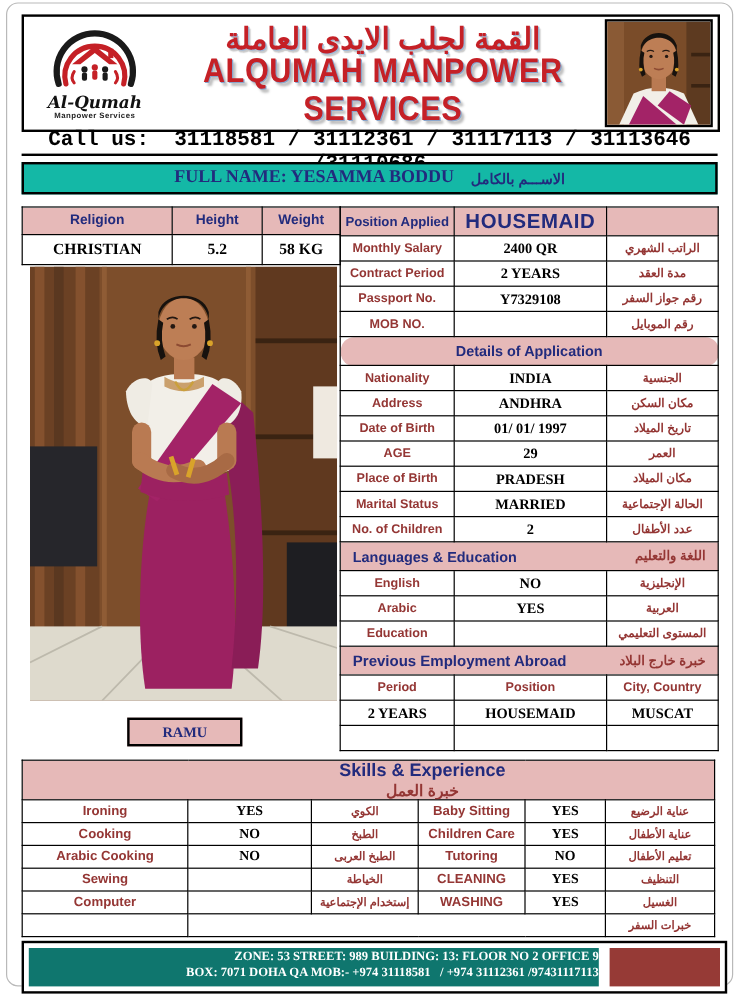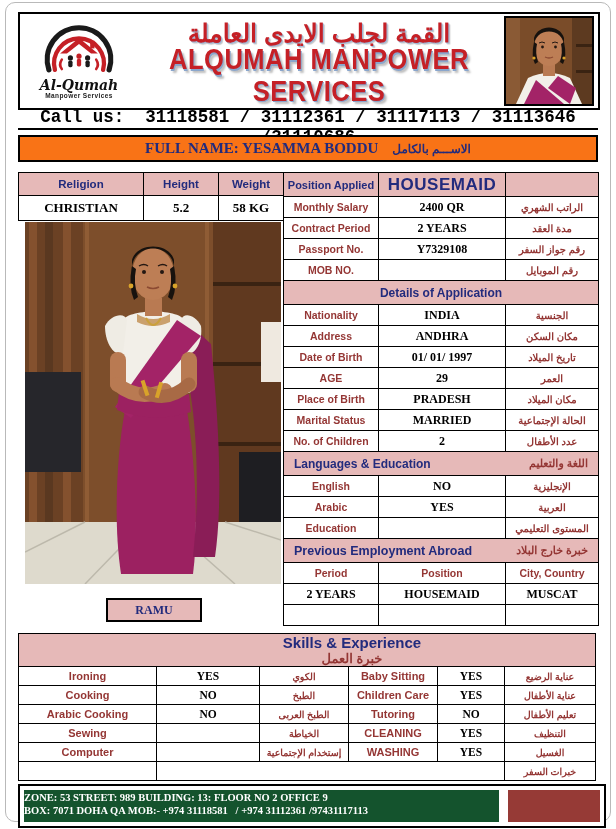--- a/index.html
+++ b/index.html
@@ -15,21 +15,21 @@
   .hdr-titles{flex:1;text-align:center;padding-right:4px;}
   .hdr-ar{font-weight:bold;font-size:25px;color:#c52026;text-shadow:1px 1px 0 #9fb8d8,2px 2px 1px #c9c9c9;line-height:27px;}
   .hdr-en{font-family:"Liberation Sans",sans-serif;font-weight:bold;font-size:25.5px;letter-spacing:.5px;color:#c52026;text-shadow:1px 1px 0 #8aa6cc,3px 3px 2px #bdbdbd;line-height:28px;transform:scaleY(1.12);}
   .hdr-photo{width:86px;height:86px;border:2px solid #000;margin-right:4px;overflow:hidden;flex:0 0 auto;}
 
   
   .call-row{position:absolute;left:18px;top:107px;width:580px;text-align:center;font-family:Liberation Mono, monospace;font-weight:bold;font-size:17.5px;color:#000;}
   .call-rule{position:absolute;left:18px;top:128px;width:580px;border-top:2px solid #000;}
 
   
-  .name-bar{position:absolute;left:18px;top:135px;width:576px;height:23px;background:#f97316;border:2px solid #000;display:flex;align-items:center;justify-content:center;gap:14px;}
+  .name-bar{position:absolute;left:18px;top:135px;width:576px;height:23px;background:#14b8a6;border:2px solid #000;display:flex;align-items:center;justify-content:center;gap:14px;}
   .name-en{font-family:"Liberation Serif",serif;font-weight:bold;font-size:15px;color:#222b7d;}
   .name-ar{font-weight:bold;font-size:12px;color:#222b7d;}
 
   
   table{border-collapse:collapse;table-layout:fixed;}
   td{border:1px solid #000;overflow:hidden;white-space:nowrap;text-align:center;vertical-align:middle;padding:0;}
   .pink{background:#e6b9b8;}
   .lbl{font-weight:bold;font-size:10.5px;color:#943634;}
   .val{font-family:"Liberation Serif",serif;font-weight:bold;font-size:12px;color:#000;}
   .ar{font-weight:bold;font-size:10px;color:#943634;}
@@ -42,37 +42,37 @@
   .vitals .vcell{font-family:"Liberation Serif",serif;font-weight:bold;font-size:13px;height:24px;}
   .photo-main{position:absolute;left:25px;top:222px;width:256px;height:362px;overflow:hidden;}
   .ramu-box{position:absolute;left:106px;top:598px;width:92px;height:20px;background:#e6b9b8;border:2px solid #000;display:flex;align-items:center;justify-content:center;font-family:"Liberation Serif",serif;font-weight:bold;font-size:12px;color:#222b7d;}
 
   
   .app{position:absolute;left:283px;top:172px;}
   .app td{height:20px;}
   .app .pos-lbl{font-weight:bold;font-size:11px;color:#222b7d;}
   .app .pos-val{font-weight:bold;font-size:17px;color:#222b7d;letter-spacing:.5px;}
   .app .hrow td{height:23px;}
-  .sec-hdr{font-weight:bold;font-size:12px;color:#222b7d;}
+  .sec-hdr{font-weight:bold;font-size:12px;color:#222b7d;border-radius:11px;}
   .sec-flex{display:flex;align-items:center;justify-content:space-between;padding:0 10px;}
   .cols-hdr{font-weight:bold;font-size:10.5px;color:#943634;}
 
   
   .skills{position:absolute;left:18px;top:633px;}
   .skills td{height:18px;}
   .skills .band td{height:25px;}
   .sk-en{font-weight:bold;font-size:15px;color:#222b7d;}
   .sk-ar{font-weight:bold;font-size:13px;color:#943634;}
   .skills .lbl{font-size:11px;}
   .skills .val{font-size:11.5px;}
   .skills .ar{font-size:9.5px;}
 
   
   .footer-box{position:absolute;left:18px;top:784px;width:576px;height:32px;border:2px solid #000;display:flex;align-items:stretch;padding:4px;gap:9px;background:#fff;}
-  .footer-red{flex:1;background:#14532d;color:#fff;font-family:"Liberation Serif",serif;font-weight:bold;font-size:10.5px;text-align:left;line-height:12.5px;overflow:hidden;padding-top:2px;}
+  .footer-red{flex:1;background:#0f766e;color:#fff;font-family:"Liberation Serif",serif;font-weight:bold;font-size:10.5px;text-align:right;line-height:12.5px;overflow:hidden;padding-top:2px;padding-left:44px;}
   .footer-red .l2{white-space:pre;}
   .footer-red2{width:92px;background:#963a36;}
 </style>
 </head>
 <body>
 
 <div class="page">
   <div class="page-frame"></div>
 
   <div class="hdr-box">

